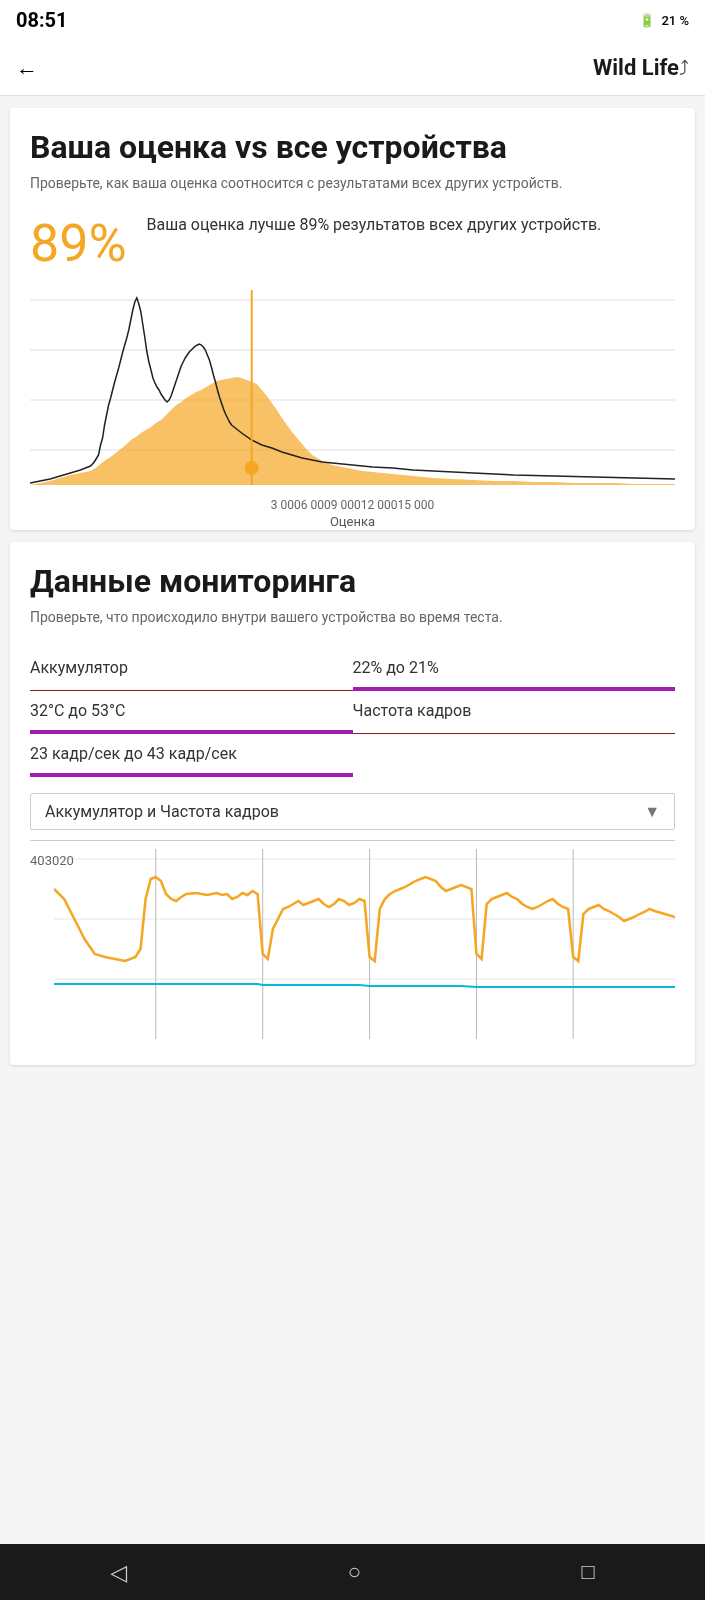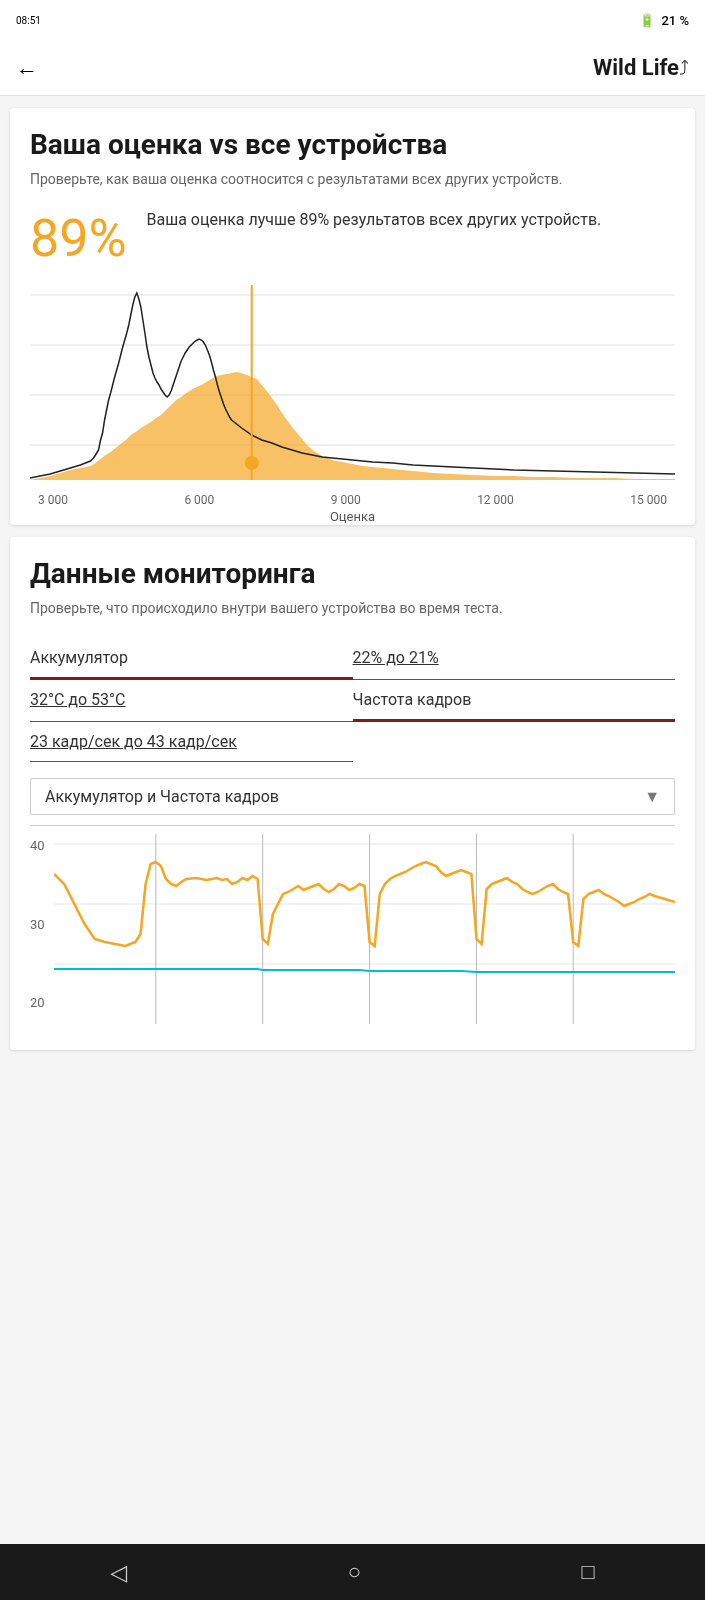--- a/index.html
+++ b/index.html
@@ -16,21 +16,21 @@
     .status-bar {
       background: #fff;
       height: 40px;
       display: flex;
       align-items: center;
       justify-content: space-between;
       padding: 0 16px;
       font-size: 14px;
       font-weight: 500;
     }
-    .status-bar-left { font-weight: 400; font-size: 10px; }
+    .status-bar-left { font-weight: 700; font-size: 20px; }
     .status-bar-right { display: flex; align-items: center; gap: 6px; font-size: 13px; }
 
     
     .top-bar {
       background: #fff;
       height: 56px;
       display: flex;
       align-items: center;
       padding: 0 16px;
       border-bottom: 1px solid #e0e0e0;
@@ -57,21 +57,21 @@
     
     .card {
       background: #fff;
       margin: 12px 10px;
       border-radius: 4px;
       padding: 20px 20px 16px 20px;
       box-shadow: 0 1px 3px rgba(0,0,0,0.12);
     }
 
     .card-title {
-      font-size: 28px;
+      font-size: 32px;
       font-weight: 700;
       color: #1a1a1a;
       line-height: 1.2;
       margin-bottom: 8px;
     }
     .card-subtitle {
       font-size: 14px;
       color: #666;
       margin-bottom: 20px;
       line-height: 1.4;
@@ -106,21 +106,21 @@
       margin-bottom: 4px;
     }
 
     .chart-svg {
       width: 100%;
       height: 200px;
     }
 
     .chart-x-labels {
       display: flex;
-      justify-content: space-between;
+      justify-content: center;
       padding: 0 8px 0 8px;
       font-size: 12px;
       color: #666;
       margin-top: 4px;
     }
     .chart-x-title {
       text-align: center;
       font-size: 13px;
       color: #555;
       margin-top: 2px;
@@ -130,28 +130,27 @@
     .monitoring-grid {
       display: grid;
       grid-template-columns: 1fr 1fr;
       gap: 0;
       margin: 16px 0;
     }
     .monitoring-label {
       font-size: 16px;
       color: #333;
       padding: 10px 0;
-      border-bottom: 3px solid #7f1d1d;
+      border-bottom: 1px solid #7f1d1d;
     }
     .monitoring-value {
       font-size: 16px;
       color: #333;
       padding: 10px 0;
-      border-bottom: 1px solid #a21caf;
-      text-decoration: underline;
+      border-bottom: 4px solid #a21caf;
     }
 
     
     .dropdown-row {
       display: flex;
       align-items: center;
       justify-content: space-between;
       border: 1px solid #ccc;
       padding: 8px 14px;
       margin: 16px 0 10px 0;
@@ -450,21 +449,21 @@
   </div>
 
   <div class="dropdown-row">
     <span class="dropdown-label">Аккумулятор и Частота кадров</span>
     <span class="dropdown-icon">▼</span>
   </div>
   <div class="dropdown-divider"></div>
 
   <div class="line-chart-area">
     
-    <div style="position:absolute; left:0; top:0; height:180px; display:flex; flex-direction:column; justify-content:space-between; font-size:13px; color:#666; padding: 4px 0;">
+    <div style="position:absolute; left:0; top:0; height:180px; display:flex; flex-direction:row; justify-content:space-between; font-size:13px; color:#666; padding: 4px 0;">
       <span>40</span>
       <span>30</span>
       <span>20</span>
     </div>
 
     <svg style="width:100%; height:190px; margin-left:24px; width: calc(100% - 24px);" viewBox="0 0 610 190" preserveAspectRatio="none">
 
       <line x1="0" y1="10" x2="610" y2="10" stroke="#e8e8e8" stroke-width="1"></line>
       <line x1="0" y1="70" x2="610" y2="70" stroke="#e8e8e8" stroke-width="1"></line>
       <line x1="0" y1="130" x2="610" y2="130" stroke="#e8e8e8" stroke-width="1"></line>

